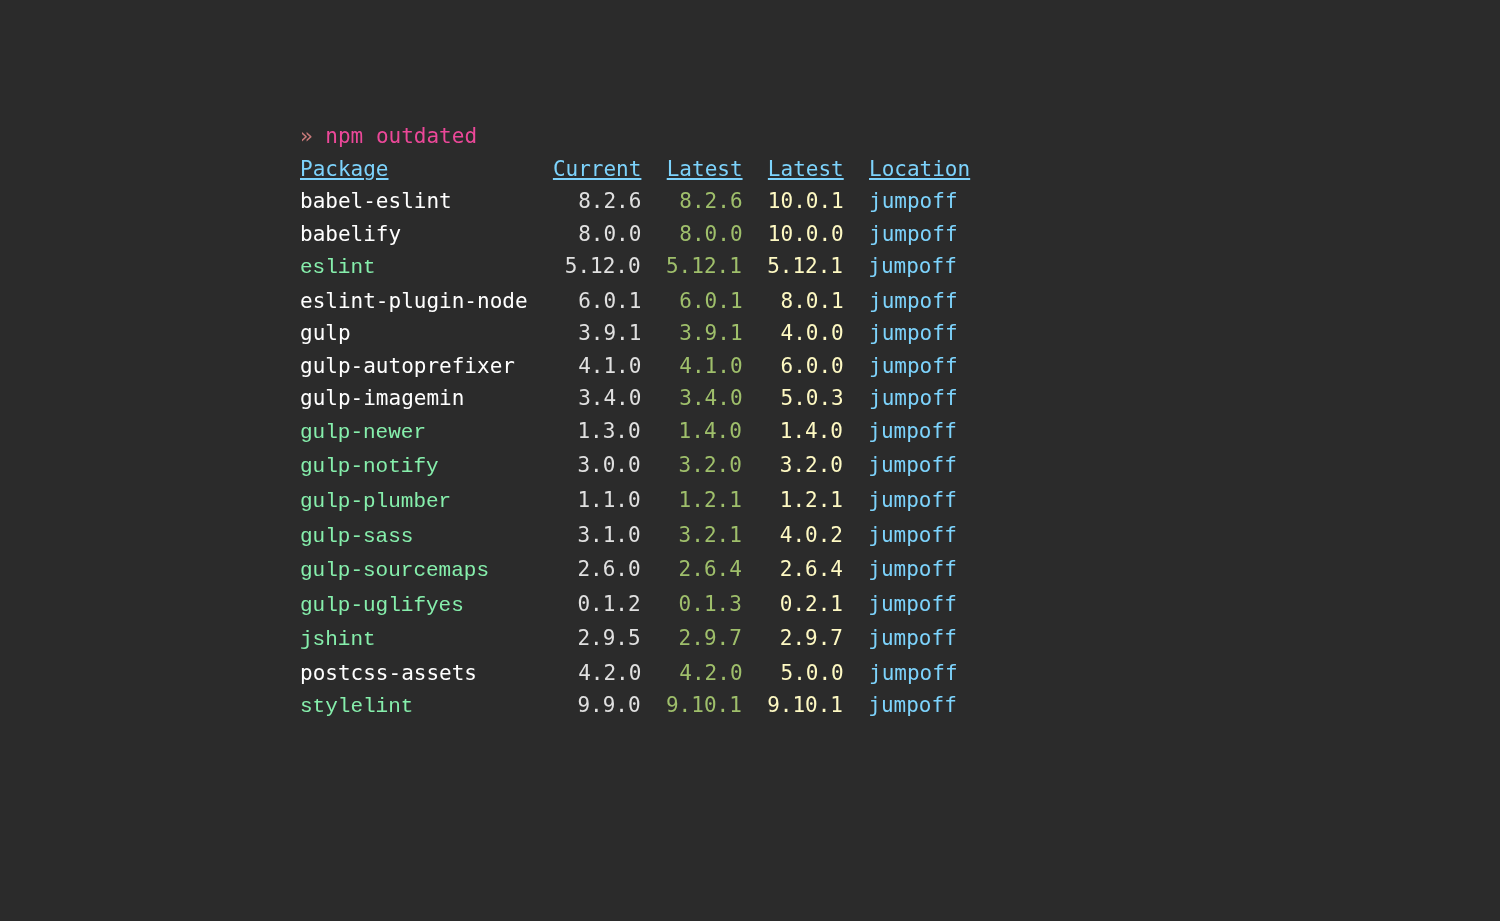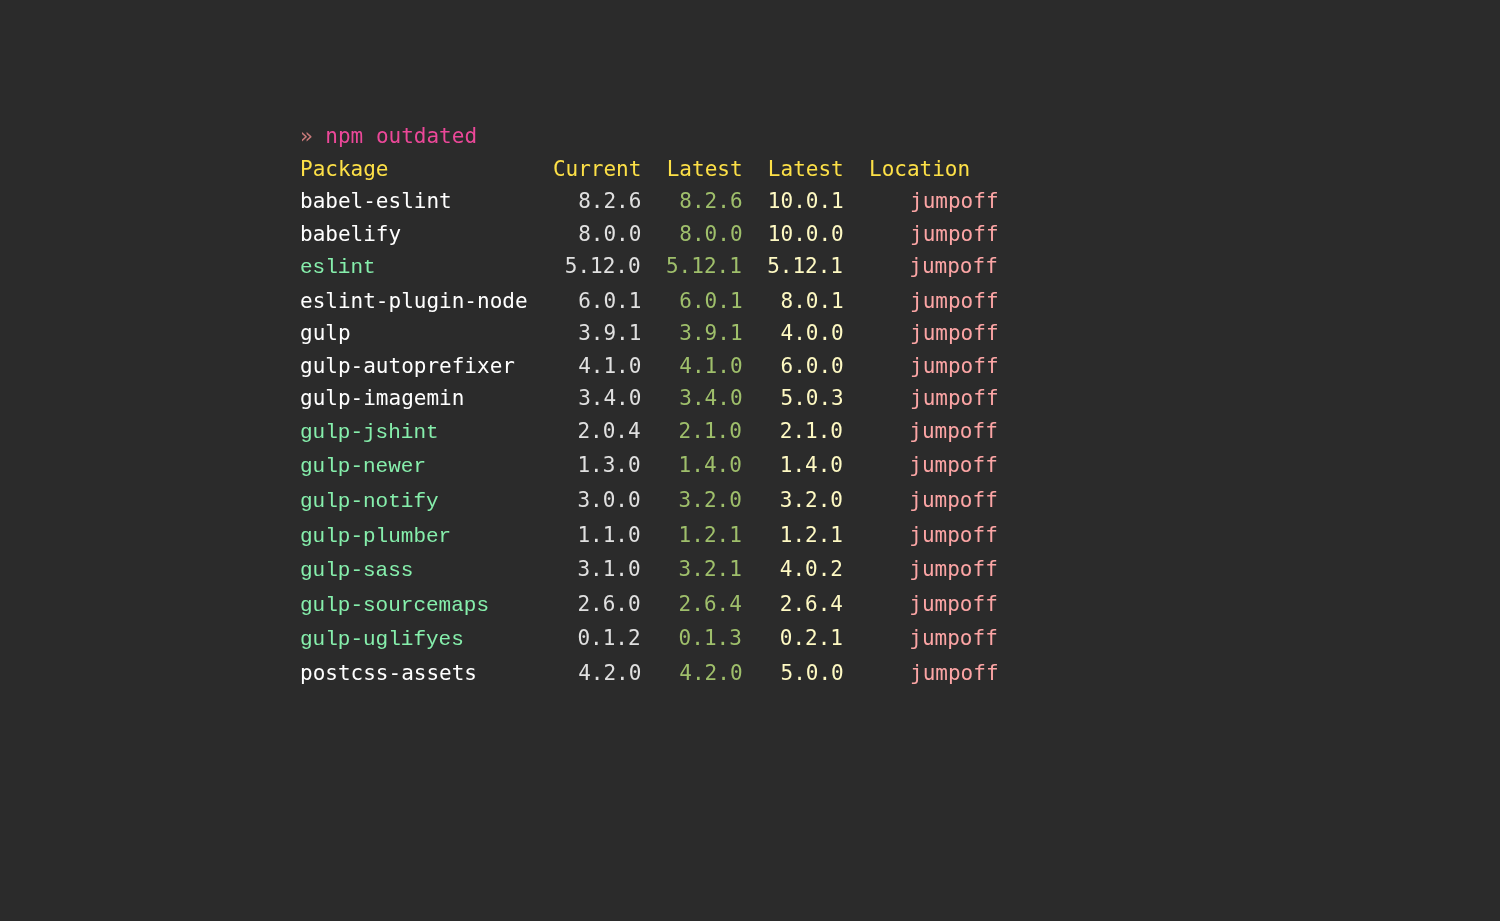--- a/index.html
+++ b/index.html
@@ -11,44 +11,45 @@
       color: #d0d0d0;
       padding: 120px 0 0 300px;
       width: 1500px;
       height: 921px;
       overflow: hidden;
     }
     .prompt-line { white-space: pre; }
     .prompt-symbol { color: #c77a7a; }
     .prompt-cmd { color: #ec4899; }
     .row { white-space: pre; }
-    .hdr { color: #fde047; }
+    .hdr { color: #7dd3fc; text-decoration: underline; }
     .pkg { color: #ffffff; }
     .pkg-red { color: #86efac; font-family: Liberation Mono, monospace; }
     .cur { color: #e0e0e0; }
     .wan { color: #9fbf6b; }
     .lat { color: #fef9c3; }
-    .loc { color: #fca5a5; margin-left: 41px; }
+    .loc { color: #7dd3fc; }
   </style>
 </head>
 <body>
 
 <div>
   <div class="prompt-line"><span class="prompt-symbol">»</span> <span class="prompt-cmd">npm outdated</span></div>
   <div id="table">
       <div class="row"><span class="hdr">Package</span>             <span class="hdr">Current</span>  <span class="hdr">Latest</span>  <span class="hdr">Latest</span>  <span class="hdr">Location</span></div>
       <div class="row"><span class="pkg">babel-eslint      </span> <span class="cur">   8.2.6</span> <span class="wan">  8.2.6</span> <span class="lat"> 10.0.1</span>  <span class="loc">jumpoff</span></div>
       <div class="row"><span class="pkg">babelify          </span> <span class="cur">   8.0.0</span> <span class="wan">  8.0.0</span> <span class="lat"> 10.0.0</span>  <span class="loc">jumpoff</span></div>
       <div class="row"><span class="pkg-red">eslint            </span> <span class="cur">  5.12.0</span> <span class="wan"> 5.12.1</span> <span class="lat"> 5.12.1</span>  <span class="loc">jumpoff</span></div>
       <div class="row"><span class="pkg">eslint-plugin-node</span> <span class="cur">   6.0.1</span> <span class="wan">  6.0.1</span> <span class="lat">  8.0.1</span>  <span class="loc">jumpoff</span></div>
       <div class="row"><span class="pkg">gulp              </span> <span class="cur">   3.9.1</span> <span class="wan">  3.9.1</span> <span class="lat">  4.0.0</span>  <span class="loc">jumpoff</span></div>
       <div class="row"><span class="pkg">gulp-autoprefixer </span> <span class="cur">   4.1.0</span> <span class="wan">  4.1.0</span> <span class="lat">  6.0.0</span>  <span class="loc">jumpoff</span></div>
       <div class="row"><span class="pkg">gulp-imagemin     </span> <span class="cur">   3.4.0</span> <span class="wan">  3.4.0</span> <span class="lat">  5.0.3</span>  <span class="loc">jumpoff</span></div>
-      <div class="row"><span class="pkg-red">gulp-jshint       </span> <span class="cur">   2.0.4</span> <span class="wan">  2.1.0</span> <span class="lat">  2.1.0</span>  <span class="loc">jumpoff</span></div>
       <div class="row"><span class="pkg-red">gulp-newer        </span> <span class="cur">   1.3.0</span> <span class="wan">  1.4.0</span> <span class="lat">  1.4.0</span>  <span class="loc">jumpoff</span></div>
       <div class="row"><span class="pkg-red">gulp-notify       </span> <span class="cur">   3.0.0</span> <span class="wan">  3.2.0</span> <span class="lat">  3.2.0</span>  <span class="loc">jumpoff</span></div>
       <div class="row"><span class="pkg-red">gulp-plumber      </span> <span class="cur">   1.1.0</span> <span class="wan">  1.2.1</span> <span class="lat">  1.2.1</span>  <span class="loc">jumpoff</span></div>
       <div class="row"><span class="pkg-red">gulp-sass         </span> <span class="cur">   3.1.0</span> <span class="wan">  3.2.1</span> <span class="lat">  4.0.2</span>  <span class="loc">jumpoff</span></div>
       <div class="row"><span class="pkg-red">gulp-sourcemaps   </span> <span class="cur">   2.6.0</span> <span class="wan">  2.6.4</span> <span class="lat">  2.6.4</span>  <span class="loc">jumpoff</span></div>
       <div class="row"><span class="pkg-red">gulp-uglifyes     </span> <span class="cur">   0.1.2</span> <span class="wan">  0.1.3</span> <span class="lat">  0.2.1</span>  <span class="loc">jumpoff</span></div>
+      <div class="row"><span class="pkg-red">jshint            </span> <span class="cur">   2.9.5</span> <span class="wan">  2.9.7</span> <span class="lat">  2.9.7</span>  <span class="loc">jumpoff</span></div>
       <div class="row"><span class="pkg">postcss-assets    </span> <span class="cur">   4.2.0</span> <span class="wan">  4.2.0</span> <span class="lat">  5.0.0</span>  <span class="loc">jumpoff</span></div>
+      <div class="row"><span class="pkg-red">stylelint         </span> <span class="cur">   9.9.0</span> <span class="wan"> 9.10.1</span> <span class="lat"> 9.10.1</span>  <span class="loc">jumpoff</span></div>
     </div>
 </div>
 
 </body></html>

